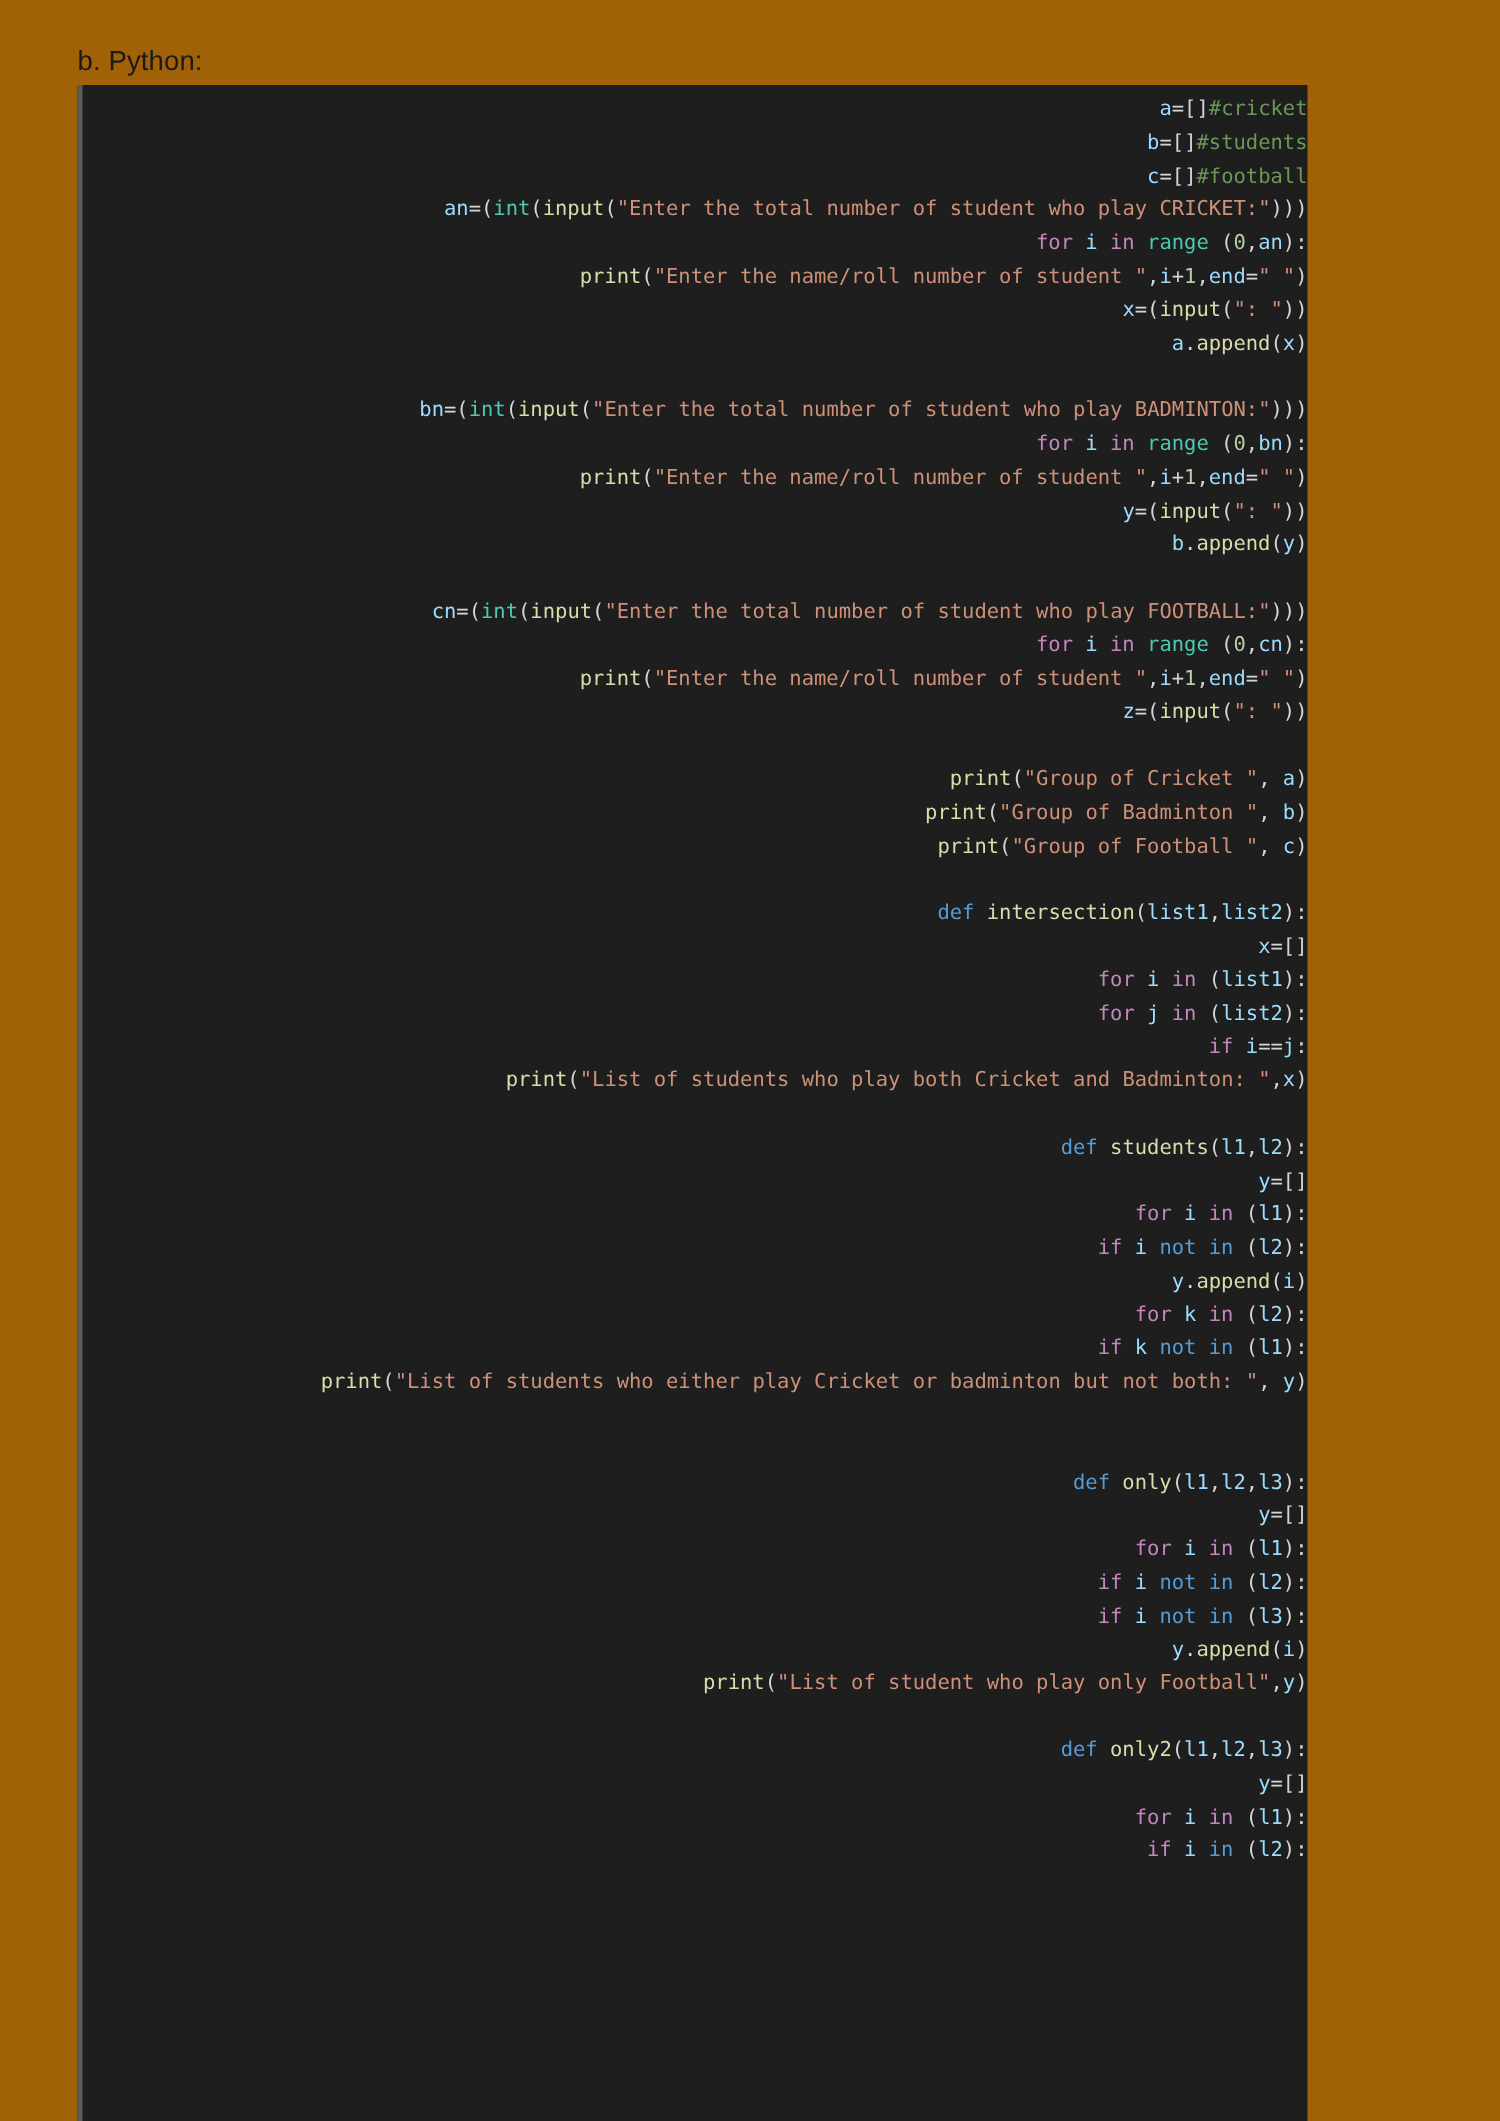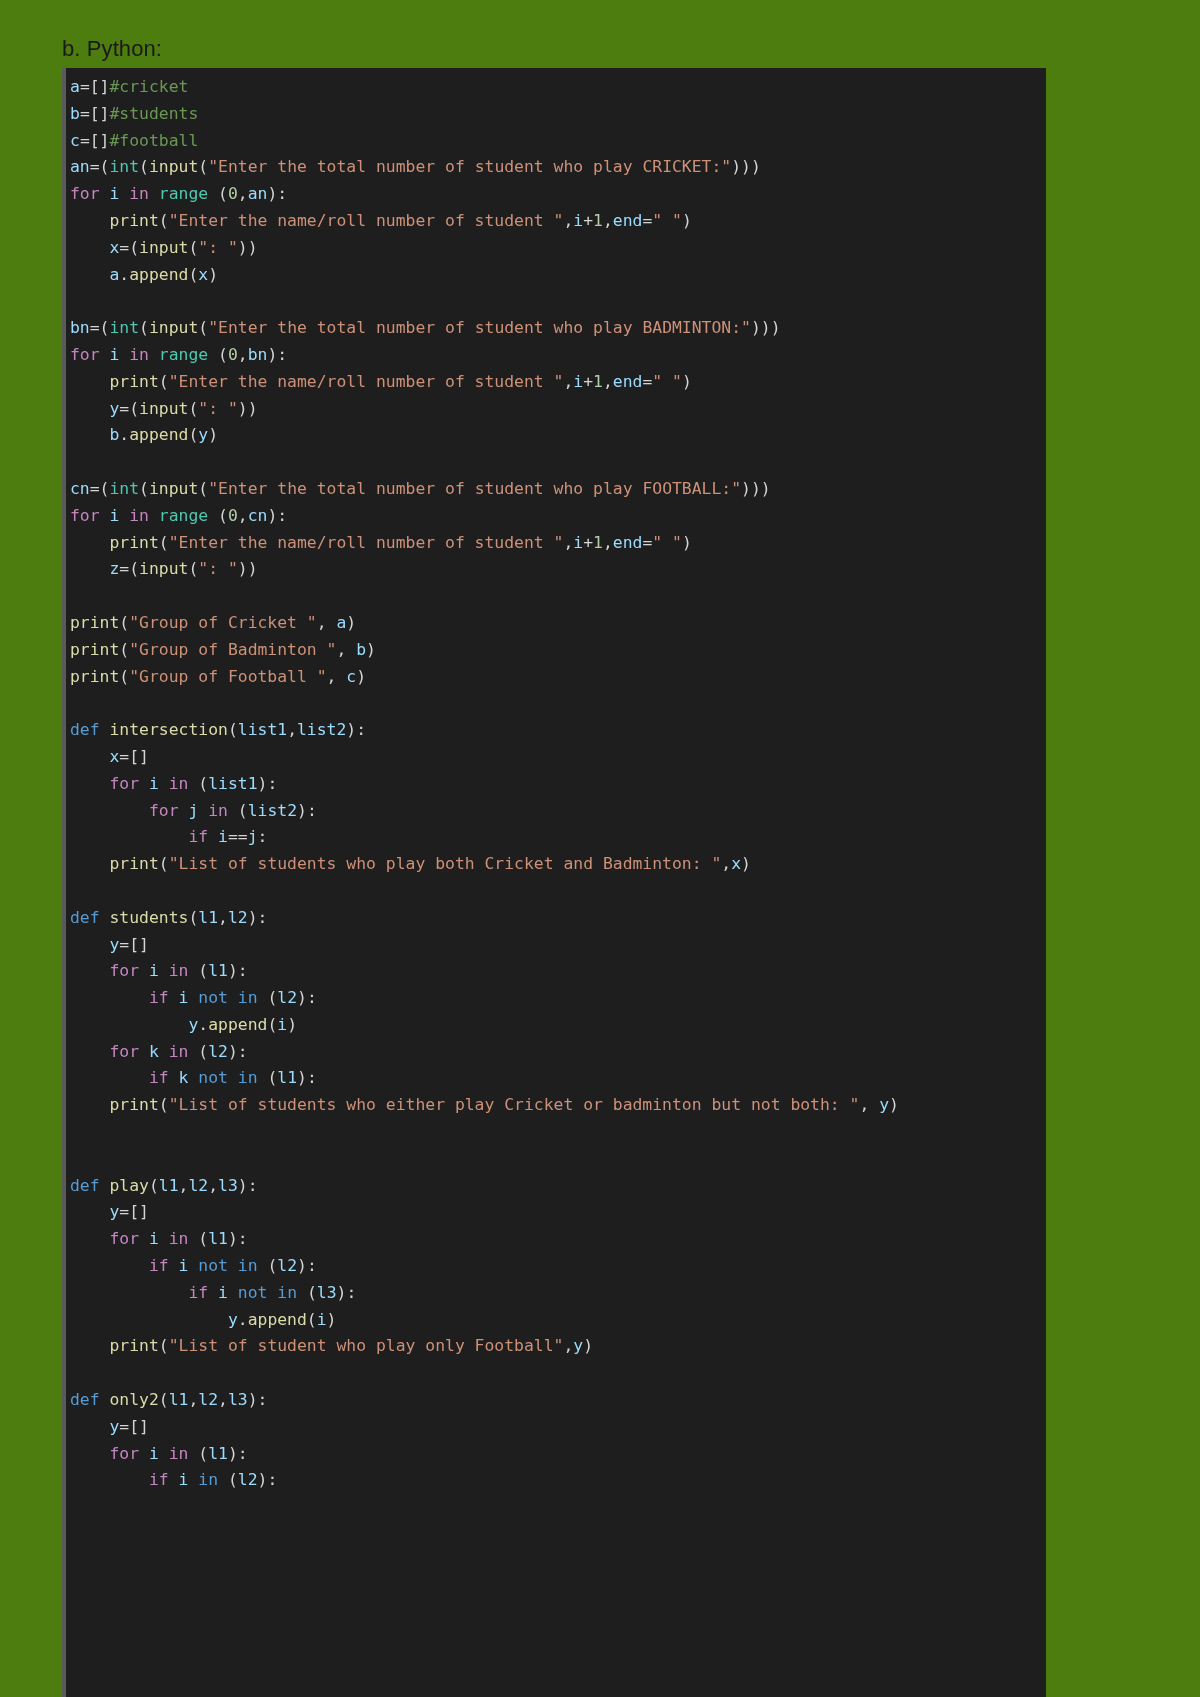--- a/index.html
+++ b/index.html
@@ -13,21 +13,21 @@
     height: 1697px;
     position: relative;
     font-family: "Liberation Sans", sans-serif;
     overflow: hidden;
   }
   #page {
     position: absolute;
     left: 0; top: 0;
     width: 1200px;
     height: 1697px;
-    background: #4d7c0f;
+    background: #a16207;
   }
   .heading {
     position: absolute;
     left: 62px;
     top: 36px;
     font-family: "Liberation Sans", sans-serif;
     font-size: 22px;
     color: #1a1a1a;
     letter-spacing: 0.1px;
     white-space: pre;
@@ -46,20 +46,21 @@
   .code-inner {
     padding: 6px 0 0 4px;
   }
   .line {
     font-family: "DejaVu Sans Mono", "Liberation Mono", monospace;
     font-size: 16.4px;
     line-height: 26.8px;
     white-space: pre;
     color: #d4d4d4;
     height: 26.8px;
+    text-align: right;
   }
   
   .kw      { color: #c586c0; }  
   .kw2     { color: #569cd6; margin-top: 36px; }  
   .bi      { color: #4ec9b0; }  
   .fn      { color: #dcdcaa; }  
   .str     { color: #ce9178; }  
   .cmt     { color: #6a9955; }  
   .var     { color: #9cdcfe; }  
   .num     { color: #b5cea8; }  
@@ -108,21 +109,21 @@
         <div class="line"><span class="kw2">def</span><span class="op"> </span><span class="fn">students</span><span class="op">(</span><span class="var">l1</span><span class="op">,</span><span class="var">l2</span><span class="op">):</span></div>
         <div class="line"><span class="op">    </span><span class="var">y</span><span class="op">=[]</span></div>
         <div class="line"><span class="op">    </span><span class="kw">for</span><span class="op"> </span><span class="var">i</span><span class="op"> </span><span class="kw">in</span><span class="op"> (</span><span class="var">l1</span><span class="op">):</span></div>
         <div class="line"><span class="op">        </span><span class="kw">if</span><span class="op"> </span><span class="var">i</span><span class="op"> </span><span class="kw2">not</span><span class="op"> </span><span class="kw2">in</span><span class="op"> (</span><span class="var">l2</span><span class="op">):</span></div>
         <div class="line"><span class="op">            </span><span class="var">y</span><span class="op">.</span><span class="fn">append</span><span class="op">(</span><span class="var">i</span><span class="op">)</span></div>
         <div class="line"><span class="op">    </span><span class="kw">for</span><span class="op"> </span><span class="var">k</span><span class="op"> </span><span class="kw">in</span><span class="op"> (</span><span class="var">l2</span><span class="op">):</span></div>
         <div class="line"><span class="op">        </span><span class="kw">if</span><span class="op"> </span><span class="var">k</span><span class="op"> </span><span class="kw2">not</span><span class="op"> </span><span class="kw2">in</span><span class="op"> (</span><span class="var">l1</span><span class="op">):</span></div>
         <div class="line"><span class="op">    </span><span class="fn">print</span><span class="op">(</span><span class="str">"List of students who either play Cricket or badminton but not both: "</span><span class="op">, </span><span class="var">y</span><span class="op">)</span></div>
         <div class="line">&nbsp;</div>
         <div class="line">&nbsp;</div>
-        <div class="line"><span class="kw2">def</span><span class="op"> </span><span class="fn">play</span><span class="op">(</span><span class="var">l1</span><span class="op">,</span><span class="var">l2</span><span class="op">,</span><span class="var">l3</span><span class="op">):</span></div>
+        <div class="line"><span class="kw2">def</span><span class="op"> </span><span class="fn">only</span><span class="op">(</span><span class="var">l1</span><span class="op">,</span><span class="var">l2</span><span class="op">,</span><span class="var">l3</span><span class="op">):</span></div>
         <div class="line"><span class="op">    </span><span class="var">y</span><span class="op">=[]</span></div>
         <div class="line"><span class="op">    </span><span class="kw">for</span><span class="op"> </span><span class="var">i</span><span class="op"> </span><span class="kw">in</span><span class="op"> (</span><span class="var">l1</span><span class="op">):</span></div>
         <div class="line"><span class="op">        </span><span class="kw">if</span><span class="op"> </span><span class="var">i</span><span class="op"> </span><span class="kw2">not</span><span class="op"> </span><span class="kw2">in</span><span class="op"> (</span><span class="var">l2</span><span class="op">):</span></div>
         <div class="line"><span class="op">            </span><span class="kw">if</span><span class="op"> </span><span class="var">i</span><span class="op"> </span><span class="kw2">not</span><span class="op"> </span><span class="kw2">in</span><span class="op"> (</span><span class="var">l3</span><span class="op">):</span></div>
         <div class="line"><span class="op">                </span><span class="var">y</span><span class="op">.</span><span class="fn">append</span><span class="op">(</span><span class="var">i</span><span class="op">)</span></div>
         <div class="line"><span class="op">    </span><span class="fn">print</span><span class="op">(</span><span class="str">"List of student who play only Football"</span><span class="op">,</span><span class="var">y</span><span class="op">)</span></div>
         <div class="line">&nbsp;</div>
         <div class="line"><span class="kw2">def</span><span class="op"> </span><span class="fn">only2</span><span class="op">(</span><span class="var">l1</span><span class="op">,</span><span class="var">l2</span><span class="op">,</span><span class="var">l3</span><span class="op">):</span></div>
         <div class="line"><span class="op">    </span><span class="var">y</span><span class="op">=[]</span></div>
         <div class="line"><span class="op">    </span><span class="kw">for</span><span class="op"> </span><span class="var">i</span><span class="op"> </span><span class="kw">in</span><span class="op"> (</span><span class="var">l1</span><span class="op">):</span></div>

